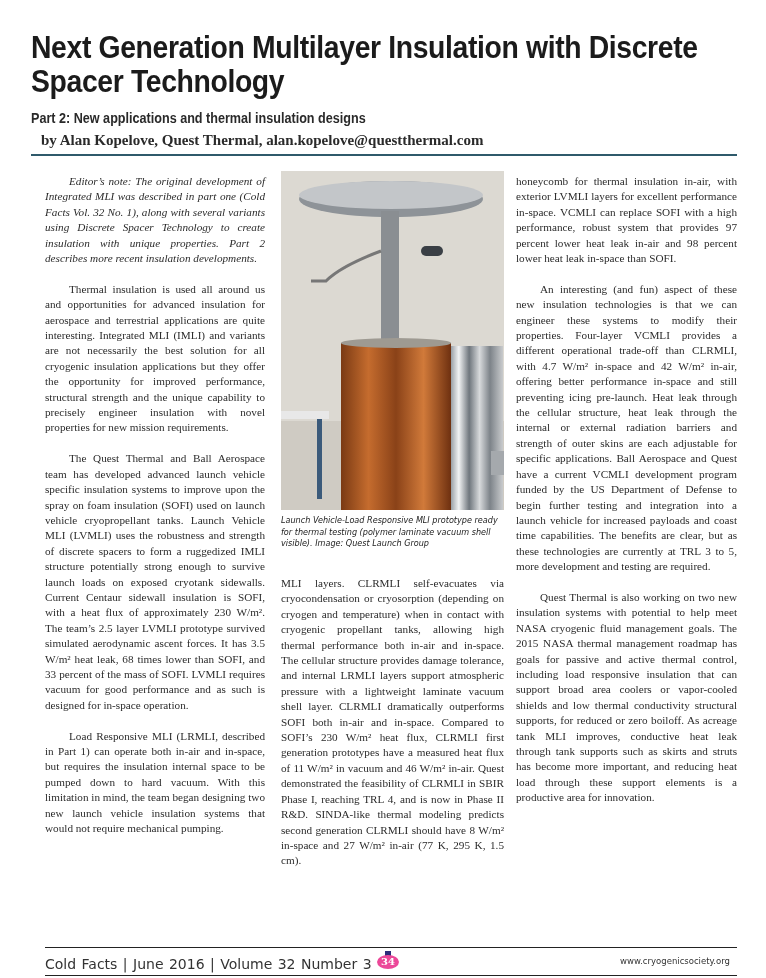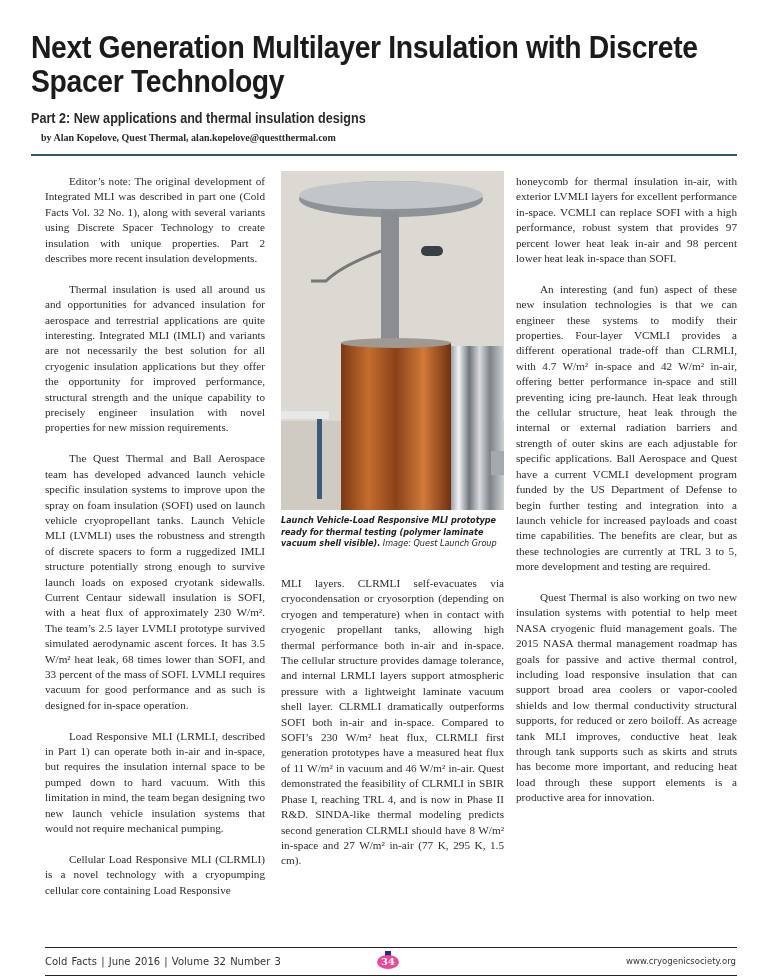--- a/index.html
+++ b/index.html
@@ -10,62 +10,61 @@
       font-size: 30.5px; line-height: 34px; letter-spacing: -0.4px; color: #1b1b1b;
       transform: scaleX(0.93); transform-origin: left top;
     }
     .subtitle {
       position: absolute; left: 31px; top: 110px;
       font-family: "Liberation Sans", sans-serif; font-weight: bold;
       font-size: 14px; color: #2a2a2a; transform: scaleX(0.9); transform-origin: left top;
     }
     .byline {
       position: absolute; left: 31px; top: 132px;
-      font-family: "Liberation Serif", serif; font-weight: bold; font-size: 10px; color: #2a2a2a; padding-left: 10px;
+      font-family: "Liberation Serif", serif; font-weight: bold; font-size: 15px; color: #2a2a2a; padding-left: 10px;
     }
     .header-rule { position: absolute; left: 31px; top: 154px; width: 706px; height: 2px; background: #2f5a6b; }
 
     .col { position: absolute; font-family: "Liberation Serif", serif; font-size: 11.2px; line-height: 15.4px;
            text-align: justify; color: #2b2b2b; }
     .col p { margin: 0 0 15.4px 0; text-indent: 24px; }
-    .col p.editor { }
+    .col p.editor { font-style: italic; }
     #col1 { left: 45px; top: 174px; width: 220px; }
     #col2 { left: 281px; top: 576px; width: 223px; }
     #col3 { left: 516px; top: 174px; width: 221px; }
 
     .photo { position: absolute; left: 281px; top: 171px; width: 223px; height: 339px; overflow: hidden; background: #d9d6cf; }
     .photo svg { display: block; }
     .caption { position: absolute; left: 281px; top: 515px; width: 225px;
                font-family: "DejaVu Sans", sans-serif; font-size: 8.1px; line-height: 11.5px; color: #222; }
-    .caption .bold { font-weight: bold; font-style: italic; }
+    .caption .bold { font-weight: normal; font-style: italic; }
     .caption .credit { font-style: italic; }
 
     .footer-rule-top { position: absolute; left: 45px; top: 947px; width: 692px; height: 1px; background: #222; }
     .footer-rule-bot { position: absolute; left: 45px; top: 975px; width: 692px; height: 1px; background: #222; }
-    .footer-left { position: absolute; left: 45px; top: 956px; font-family: "DejaVu Sans", sans-serif; font-size: 10px; color: #333; word-spacing: 1px; }
-    .footer-right { position: absolute; right: 30px; top: 956px; font-family: "DejaVu Sans", sans-serif; font-size: 8.5px; color: #333; }
+    .footer-left { position: absolute; left: 45px; top: 956px; font-family: "DejaVu Sans", sans-serif; font-size: 14px; color: #333; word-spacing: 1px; }
+    .footer-right { position: absolute; right: 36px; top: 956px; font-family: "DejaVu Sans", sans-serif; font-size: 8.5px; color: #333; }
     .page-badge { position: absolute; left: 377px; top: 951px; width: 22px; height: 18px; }
     .page-badge .neck { position: absolute; left: 8px; top: 0; width: 6px; height: 6px; background: #2c2c7a; }
     .page-badge .bulb { position: absolute; left: 0; top: 4px; width: 22px; height: 14px; border-radius: 50%; background: #ec4899;
                         color: #fff; font-family: "DejaVu Serif", serif; font-weight: bold; font-size: 10px; line-height: 14px; text-align: center; }
   </style>
 </head>
 <body>
 
 <div class="title">Next Generation Multilayer Insulation with Discrete Spacer Technology</div>
 <div class="subtitle">Part 2: New applications and thermal insulation designs</div>
 <div class="byline">by Alan Kopelove, Quest Thermal, alan.kopelove@questthermal.com</div>
 <div class="header-rule"></div>
 
 <div class="col" id="col1">
   <p class="editor">Editor’s note: The original development of Integrated MLI was described in part one (Cold Facts Vol. 32 No. 1), along with several variants using Discrete Spacer Technology to create insulation with unique properties. Part 2 describes more recent insulation developments.</p>
   <p>Thermal insulation is used all around us and opportunities for advanced insulation for aerospace and terrestrial applications are quite interesting. Integrated MLI (IMLI) and variants are not necessarily the best solution for all cryogenic insulation applications but they offer the opportunity for improved performance, structural strength and the unique capability to precisely engineer insulation with novel properties for new mission requirements.</p>
   <p>The Quest Thermal and Ball Aerospace team has developed advanced launch vehicle specific insulation systems to improve upon the spray on foam insulation (SOFI) used on launch vehicle cryopropellant tanks. Launch Vehicle MLI (LVMLI) uses the robustness and strength of discrete spacers to form a ruggedized IMLI structure potentially strong enough to survive launch loads on exposed cryotank sidewalls. Current Centaur sidewall insulation is SOFI, with a heat flux of approximately 230 W/m². The team’s 2.5 layer LVMLI prototype survived simulated aerodynamic ascent forces. It has 3.5 W/m² heat leak, 68 times lower than SOFI, and 33 percent of the mass of SOFI. LVMLI requires vacuum for good performance and as such is designed for in-space operation.</p>
   <p>Load Responsive MLI (LRMLI, described in Part 1) can operate both in-air and in-space, but requires the insulation internal space to be pumped down to hard vacuum. With this limitation in mind, the team began designing two new launch vehicle insulation systems that would not require mechanical pumping.</p>
-  <p>Cellular Load Responsive MLI (CLRMLI) is a novel technology with a cryopumping cellular core containing Load Responsive</p>
 </div>
 
 <div class="photo">
   <svg width="223" height="339" viewBox="0 0 223 339">
     <defs>
       <linearGradient id="copper" x1="0" x2="1" y1="0" y2="0">
         <stop offset="0" stop-color="#7a3a14"></stop>
         <stop offset="0.25" stop-color="#c56c2e"></stop>
         <stop offset="0.5" stop-color="#8a4218"></stop>
         <stop offset="0.75" stop-color="#d17a3a"></stop>

